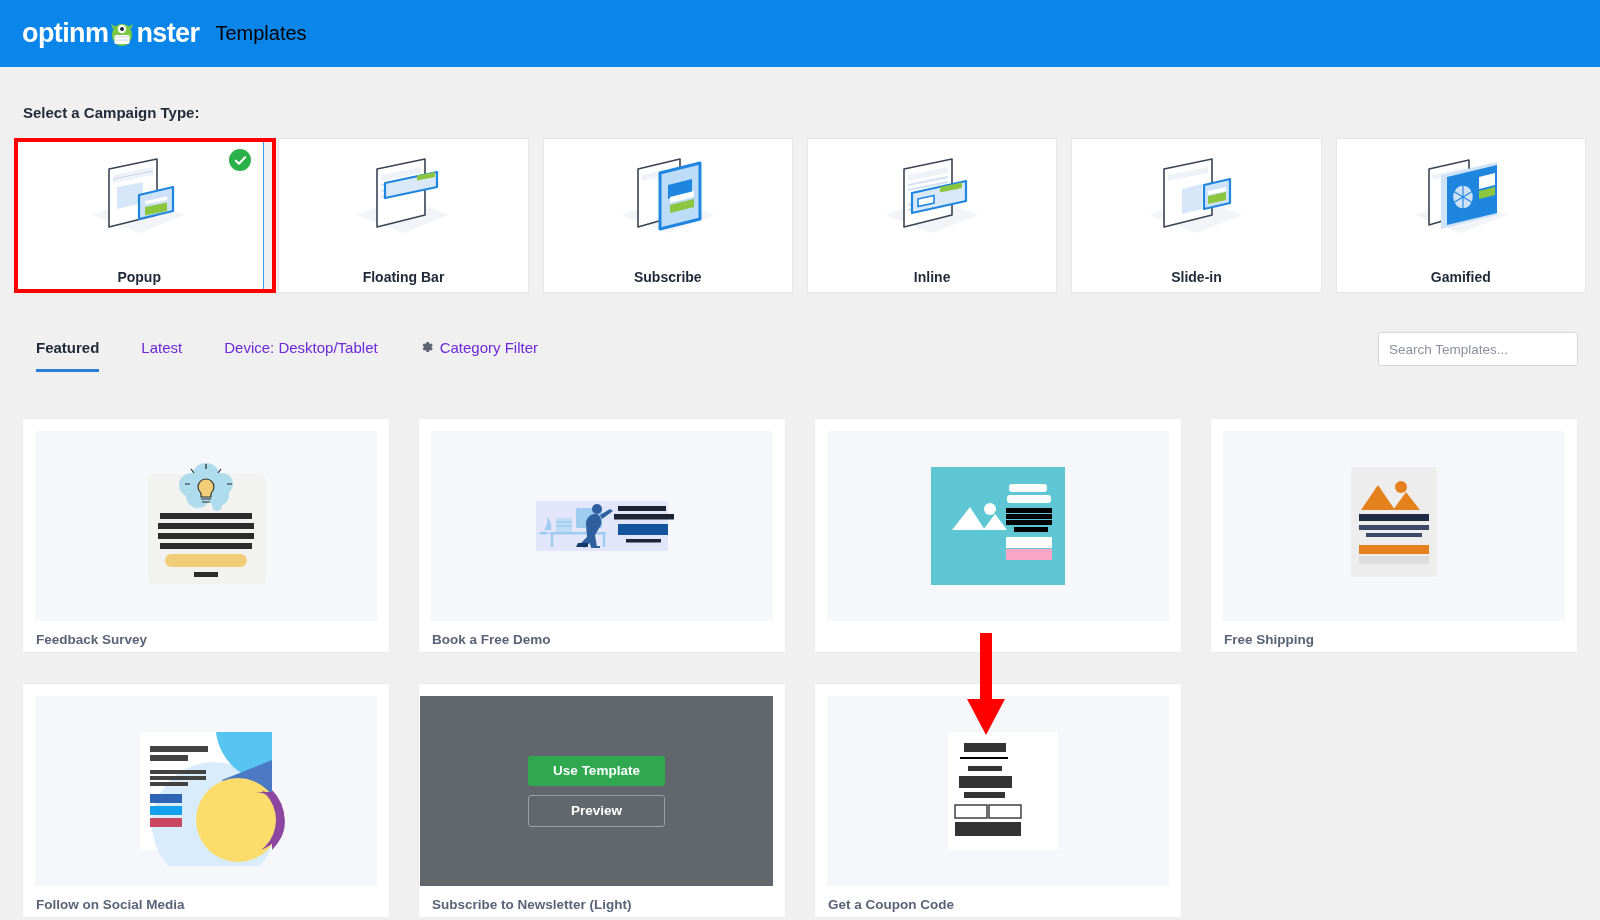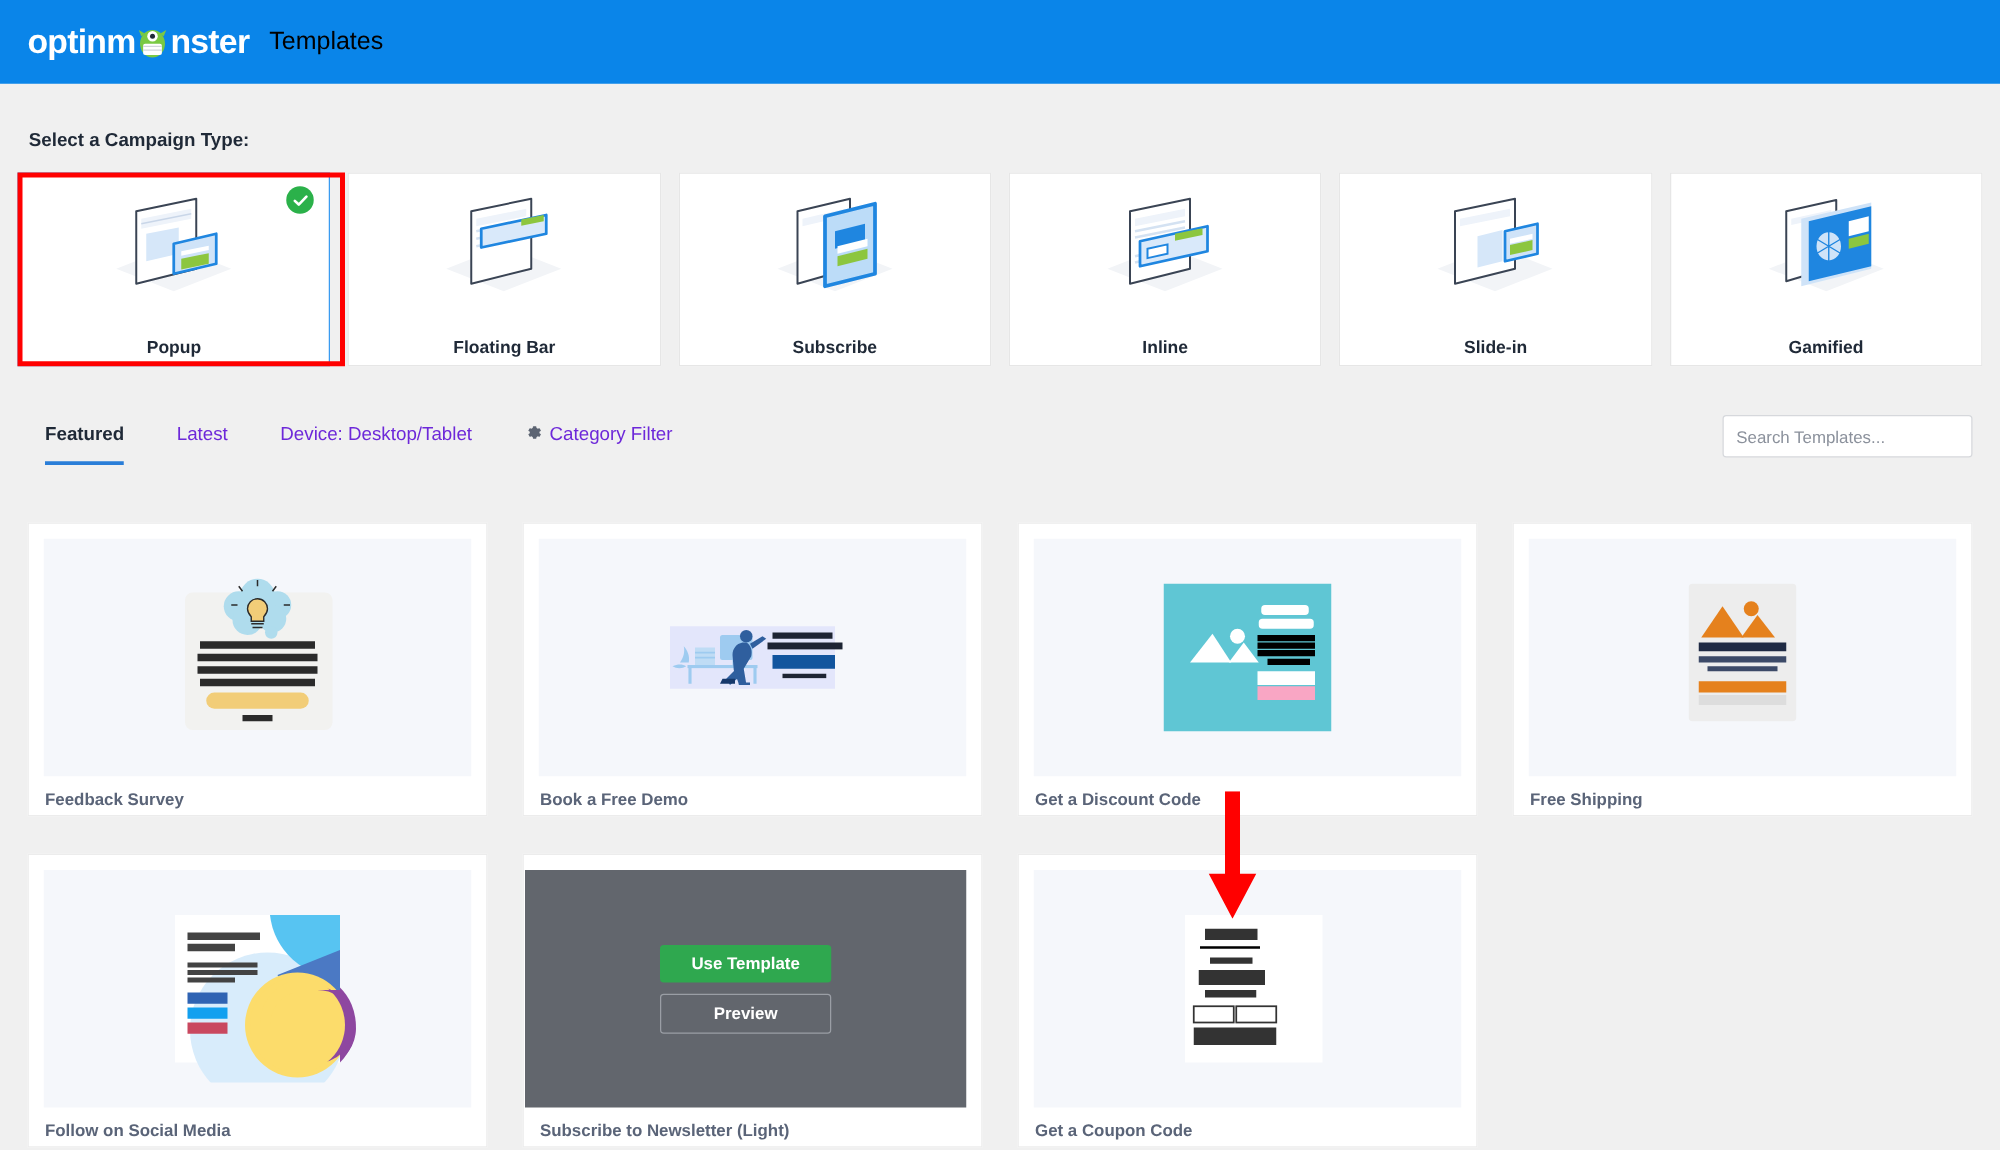--- a/index.html
+++ b/index.html
@@ -344,21 +344,20 @@
         <rect x="111" y="33" width="38" height="8" rx="3" fill="#ffffff"></rect>
         <rect x="109" y="44" width="44" height="8" rx="3" fill="#ffffff"></rect>
         <rect x="108" y="57" width="46" height="5" fill="#000000"></rect>
         <rect x="108" y="63" width="46" height="5" fill="#000000"></rect>
         <rect x="108" y="69" width="46" height="5" fill="#000000"></rect>
         <rect x="116" y="76" width="34" height="5" fill="#000000"></rect>
         <rect x="108" y="86" width="46" height="11" fill="#ffffff"></rect>
         <rect x="108" y="98" width="46" height="11" fill="#f9a6c4"></rect>
       </svg>
     </div>
-    <div class="tpl-title">Get a Discount Code</div>
   </div>
 
   <div class="tpl-card">
     <div class="tpl-thumb">
       <svg viewBox="0 0 200 150" width="200" height="150">
         <rect x="57" y="16" width="86" height="110" rx="3" fill="#ededed"></rect>
         <path d="M67 59 L84 34 L101 59 Z" fill="#e5811d"></path>
         <path d="M99 59 L112 41 L126 59 Z" fill="#e5811d"></path>
         <circle cx="107" cy="36" r="6" fill="#e5811d"></circle>
         <rect x="65" y="63" width="70" height="7" fill="#1f2a44"></rect>

